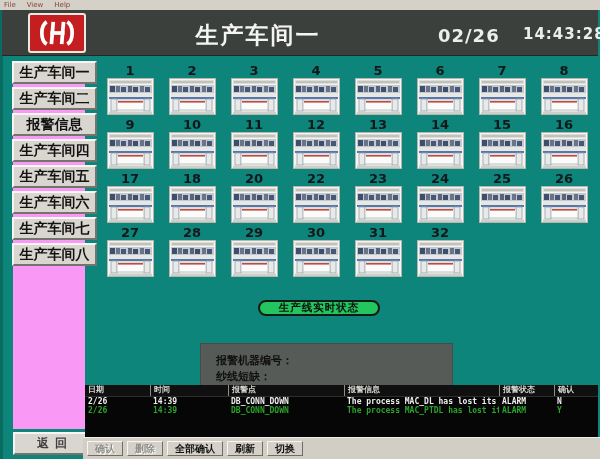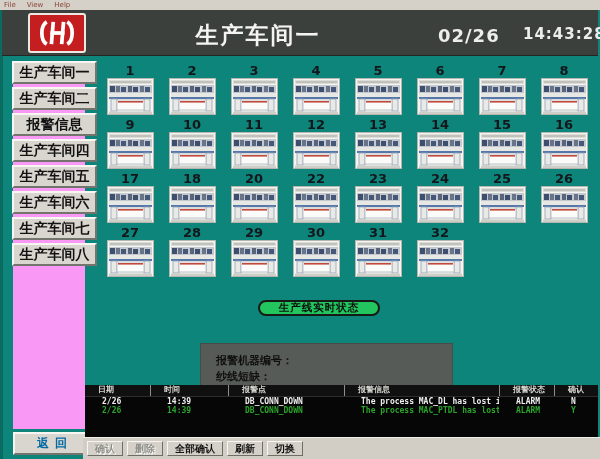--- a/index.html
+++ b/index.html
@@ -44,21 +44,21 @@
     border-bottom:2px solid #74746e;border-right:2px solid #74746e;
     box-sizing:border-box;display:flex;align-items:center;justify-content:center;
     font-size:14px;font-weight:bold;color:#121212;cursor:pointer;white-space:nowrap;
   }
   .return-btn{
     position:absolute;left:13px;top:432px;width:84px;height:23px;
     background:#d9d6cf;
     border-top:2px solid #f7f6f2;border-left:2px solid #f7f6f2;
     border-bottom:2px solid #74746e;border-right:2px solid #74746e;
     box-sizing:border-box;display:flex;align-items:center;justify-content:center;
-    font-size:12px;font-weight:bold;color:#0369a1;letter-spacing:6px;cursor:pointer;
+    font-size:12px;font-weight:bold;color:#404040;letter-spacing:6px;cursor:pointer;
   }
   
   .grid{
     position:absolute;left:99px;top:64px;
     display:grid;grid-template-columns:repeat(8,62px);grid-auto-rows:54px;
   }
   .m-cell{text-align:center;cursor:pointer;}
   .m-num{font-size:13px;font-weight:bold;color:#13171c;height:13px;line-height:13px;}
   .m-img{display:block;margin:1px auto 0;width:47px;height:37px;}
   
@@ -80,27 +80,27 @@
     position:absolute;left:85px;top:385px;width:513px;height:52px;
     background:#060606;box-sizing:border-box;
   }
   .t-row{
     display:grid;grid-template-columns:65px 78px 116px 155px 55px 44px;
     white-space:nowrap;
   }
   .t-head{height:11px;border-bottom:1px solid #2e2e2e;background:#101010;}
   .t-head .t-cell{
     color:#d9d9d3;font-size:8px;font-weight:bold;line-height:10px;
-    border-left:1px solid #8f8f89;padding-left:13px;box-sizing:border-box;overflow:hidden;
+    border-left:1px solid #8f8f89;padding-left:3px;box-sizing:border-box;overflow:hidden;
   }
   .t-head .t-cell:first-child{border-left:none;}
   .t-data{height:9px;cursor:pointer;}
   .t-data .t-cell{
     font-family:"DejaVu Sans Mono", monospace;font-size:8px;font-weight:bold;
-    line-height:9px;padding-left:17px;box-sizing:border-box;overflow:hidden;
+    line-height:9px;padding-left:3px;box-sizing:border-box;overflow:hidden;
   }
   
   .bottom-strip{
     position:absolute;left:83px;top:437px;width:517px;height:22px;
     background:#d2cec6;border-top:1px solid #efede8;box-sizing:border-box;
     display:flex;align-items:flex-start;gap:4px;padding:3px 0 0 4px;
   }
   .tb-btn{
     height:15px;padding:0 7px;background:#d5d1c9;
     border-top:1px solid #f7f6f2;border-left:1px solid #f7f6f2;

